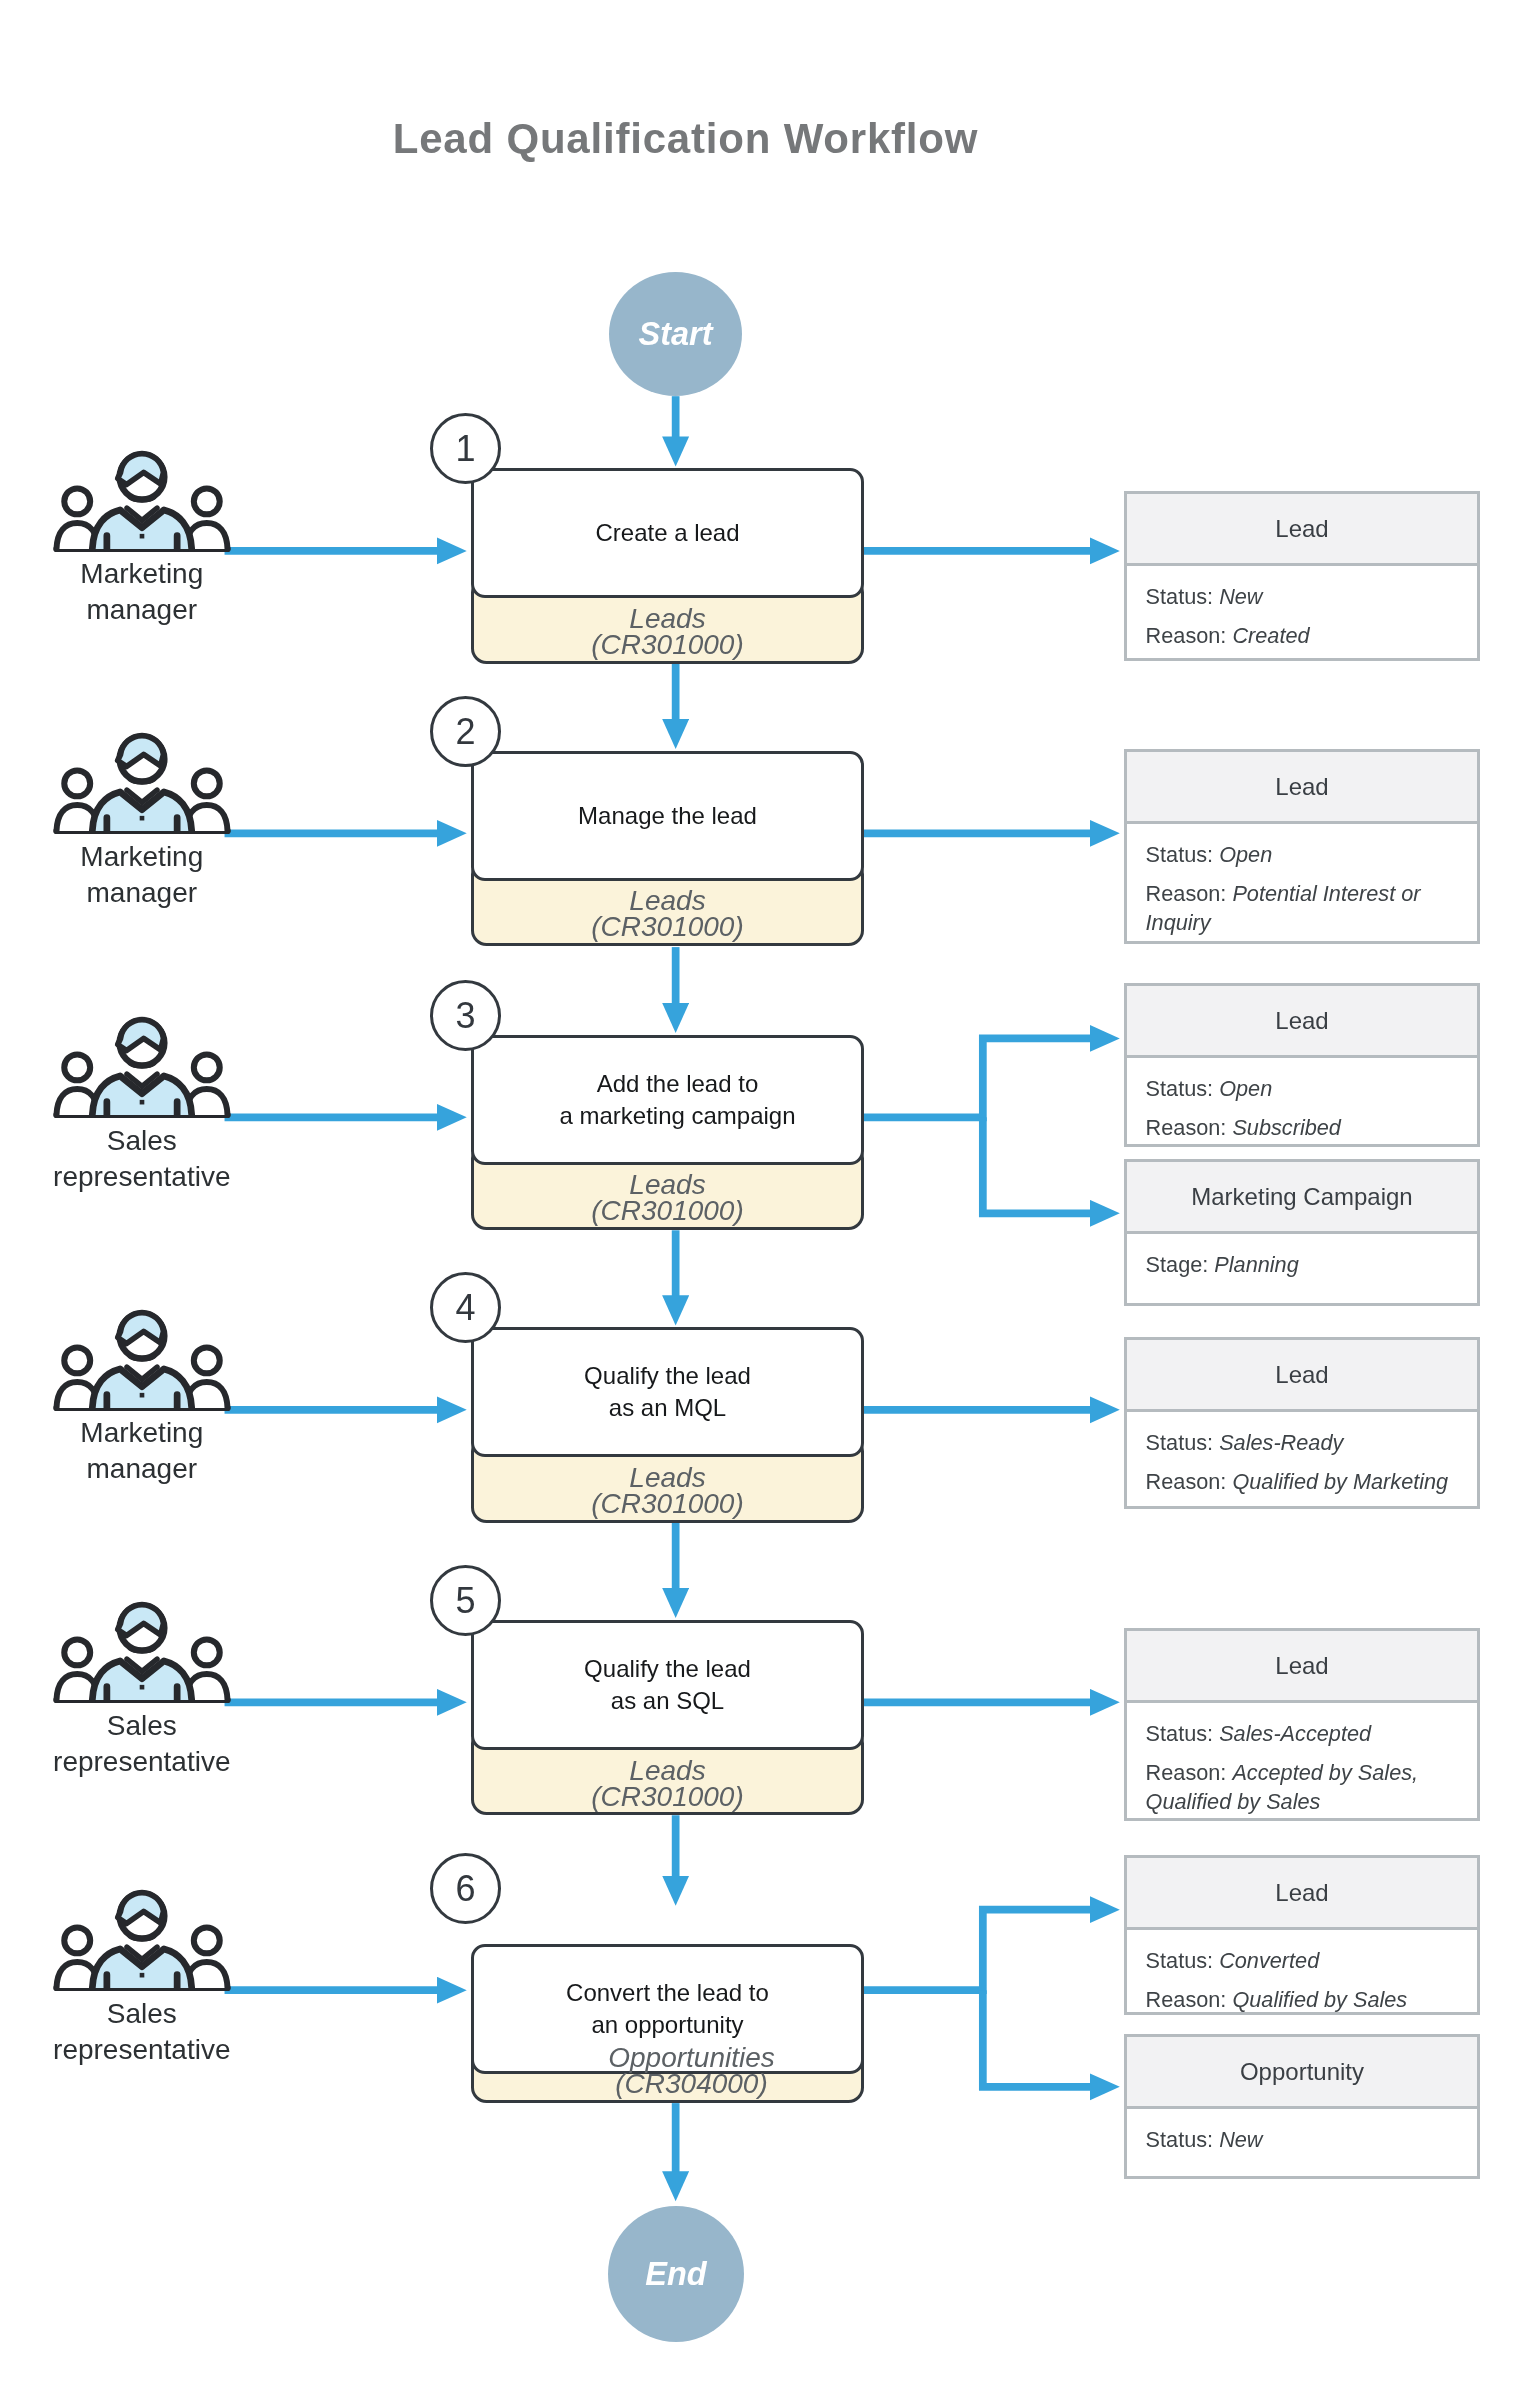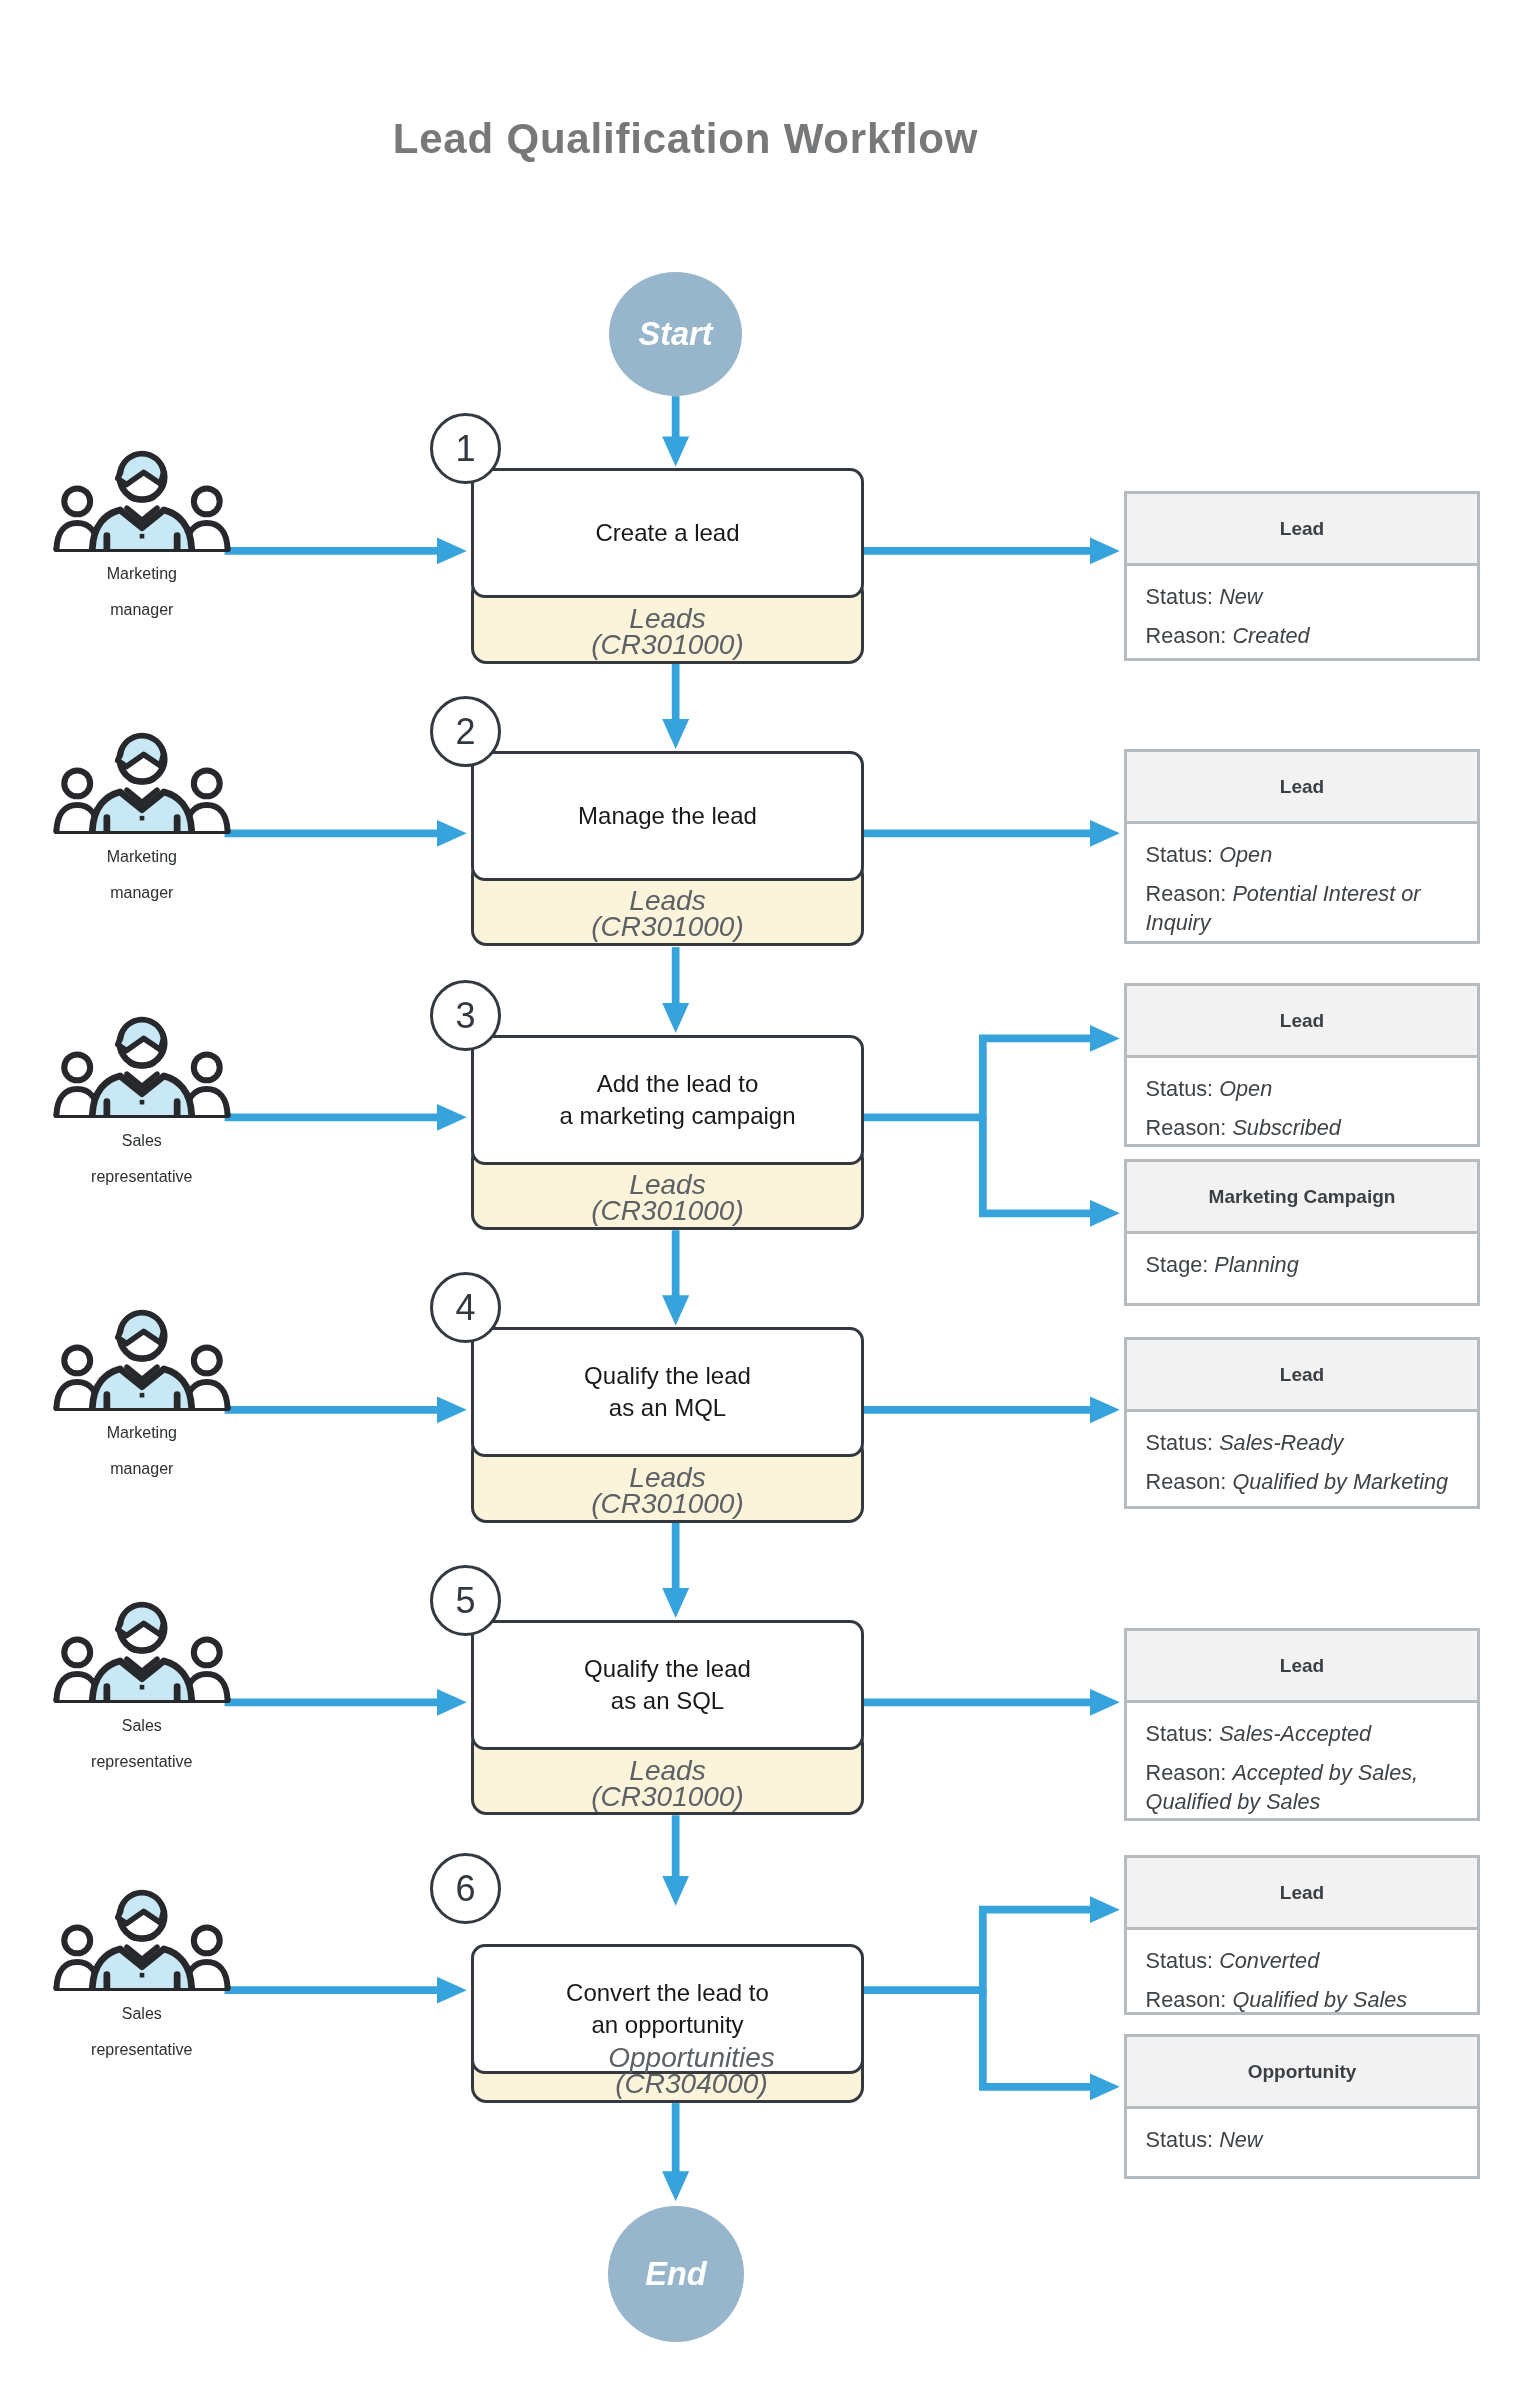--- a/index.html
+++ b/index.html
@@ -39,32 +39,32 @@
   
   .num-circle{
     left:430px;width:71px;height:71px;background:#ffffff;
     border:3.9px solid #33393f;border-radius:50%;box-sizing:border-box;
     display:flex;align-items:center;justify-content:center;
     font-size:36px;color:#33383e;z-index:4;
   }
   
   .actor-icon{left:53px;width:178px;height:103px;z-index:2;}
   .actor-label{
-    left:2.3px;width:279px;text-align:center;font-size:16px;color:#2c3033;
+    left:2.3px;width:279px;text-align:center;font-size:28px;color:#2c3033;
     line-height:36px;z-index:2;
   }
   
   .info-box{
     left:1124px;width:356px;background:#ffffff;border:3.1px solid #b5bbbf;
     box-sizing:border-box;z-index:2;display:flex;flex-direction:column;
   }
   .info-header{
     background:#f2f2f3;border-bottom:3.1px solid #b5bbbf;height:72px;
     flex:0 0 auto;display:flex;align-items:center;justify-content:center;
-    font-size:19px;font-weight:bold;color:#3a3f44;box-sizing:border-box;
+    font-size:24px;font-weight:normal;color:#3a3f44;box-sizing:border-box;
   }
   .info-body{
     flex:1 1 auto;padding:15.5px 18.6px 7.7px 18.6px;font-size:21.7px;color:#3e4347;
     line-height:29px;
   }
   .info-row{margin-bottom:10.8px;}
   .rvalue{font-style:italic;}
   
   #arrows{left:0;top:0;width:1537px;height:2401px;z-index:1;pointer-events:none;}
 </style>

